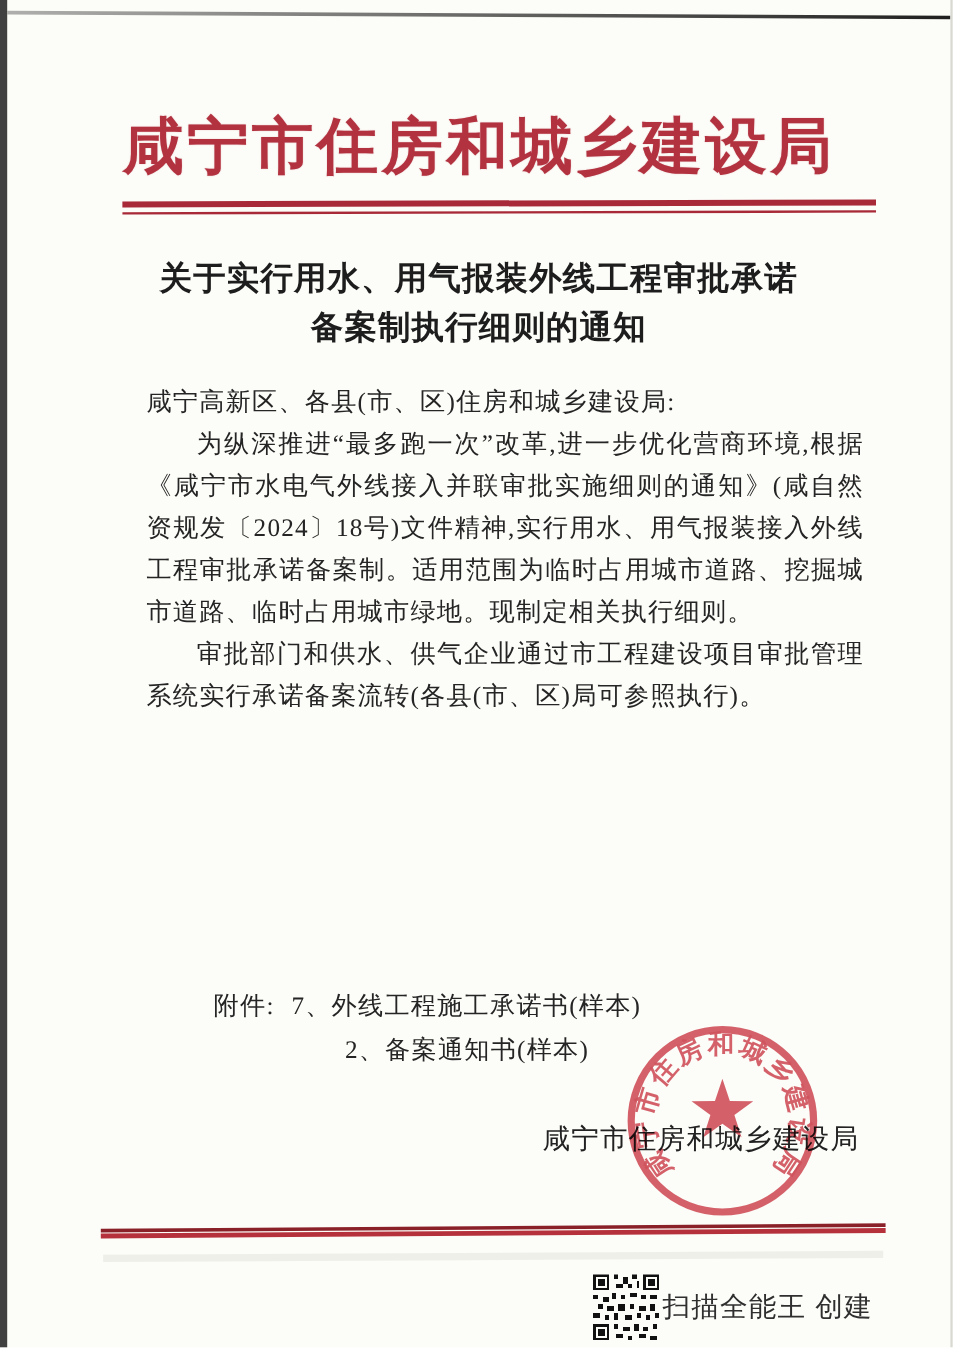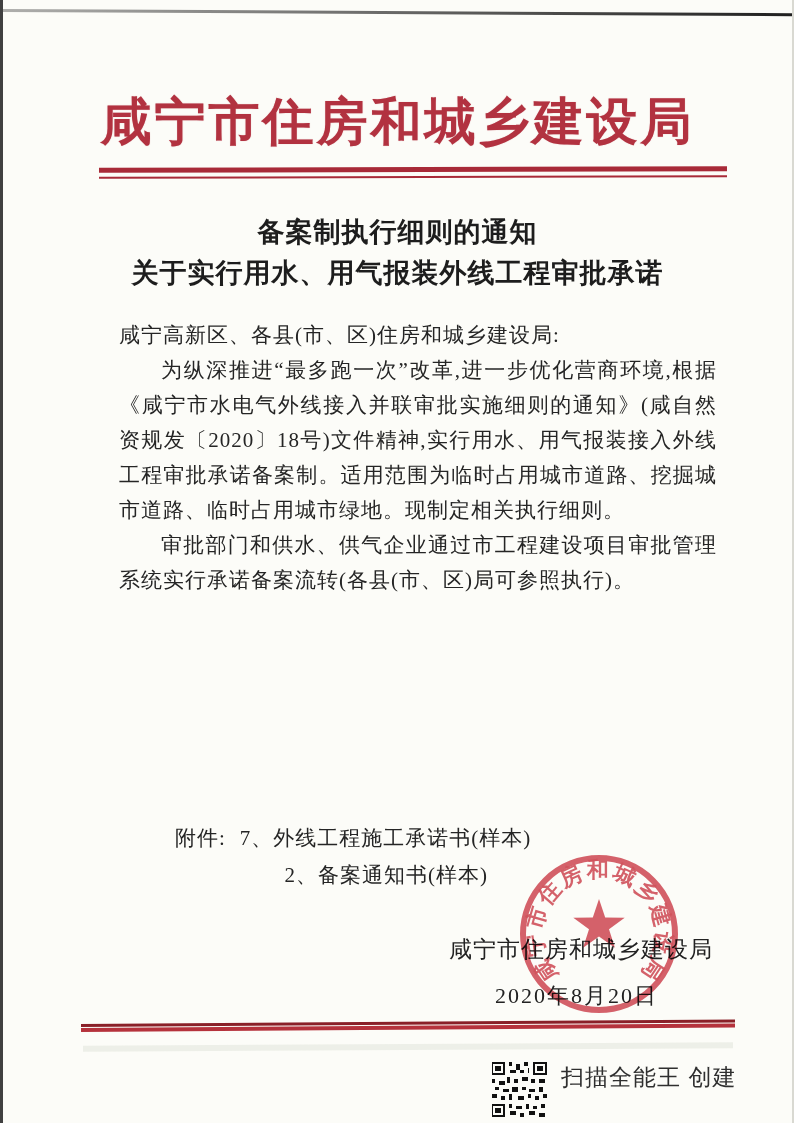--- a/index.html
+++ b/index.html
@@ -10,21 +10,21 @@
     --text-black:#252525;
   }
   *{margin:0;padding:0;box-sizing:border-box;}
   html,body{background:#ffffff;}
   body{font-family:"Liberation Serif","DejaVu Serif",serif;}
   .page{
     position:relative;
     width:794px;height:1123px;
     background:#fcfcf8;
     overflow:hidden;
-    border-left:3px solid #404040;
+    border-left:6px solid #404040;
     border-right:2px solid #d9d9d2;
   }
   
   .scan-edge-top{
     position:absolute;top:9px;left:0;width:100%;height:3px;
     background:linear-gradient(to right, rgba(80,80,80,.45), rgba(20,20,20,.95));
     transform:rotate(0.3deg);transform-origin:left center;
   }
   .letterhead{
     position:absolute;top:88px;left:0;width:100%;
@@ -90,59 +90,58 @@
     content:"";position:absolute;left:0;top:4px;width:100%;height:4px;
     background:#b5323c;
   }
   .footer-smudge{
     position:absolute;top:1044px;left:80px;width:650px;height:6px;
     background:rgba(170,185,160,.18);
     transform:rotate(-0.3deg);
   }
   .scan-watermark{
     position:absolute;top:1062px;left:488px;
-    display:flex;gap:14px;
+    display:flex;align-items:center;gap:2px;
   }
   .qr{width:56px;height:55px;display:block;}
   .scan-watermark-text{
     font-family:"Liberation Sans","DejaVu Sans",sans-serif;
     font-size:23px;letter-spacing:1px;color:#2f2f2f;
     white-space:nowrap;
   }
 </style>
 </head>
 <body>
 
 <div class="page">
 
   <div class="scan-edge-top"></div>
 
   <h1 class="letterhead">咸宁市住房和城乡建设局</h1>
   <div class="letterhead-rule"></div>
 
   <div class="doc-title">
+    <div>关于实行用水、用气报装外线工程审批承诺</div>
     <div>备案制执行细则的通知</div>
-    <div>关于实行用水、用气报装外线工程审批承诺</div>
   </div>
 
   <div class="body-text">
     <p class="salutation">咸宁高新区、各县(市、区)住房和城乡建设局:</p>
-    <p class="para">为纵深推进“最多跑一次”改革,进一步优化营商环境,根据《咸宁市水电气外线接入并联审批实施细则的通知》(咸自然资规发〔2020〕18号)文件精神,实行用水、用气报装接入外线工程审批承诺备案制。适用范围为临时占用城市道路、挖掘城市道路、临时占用城市绿地。现制定相关执行细则。</p>
+    <p class="para">为纵深推进“最多跑一次”改革,进一步优化营商环境,根据《咸宁市水电气外线接入并联审批实施细则的通知》(咸自然资规发〔2024〕18号)文件精神,实行用水、用气报装接入外线工程审批承诺备案制。适用范围为临时占用城市道路、挖掘城市道路、临时占用城市绿地。现制定相关执行细则。</p>
     <p class="para">审批部门和供水、供气企业通过市工程建设项目审批管理系统实行承诺备案流转(各县(市、区)局可参照执行)。</p>
   </div>
 
   <div class="attachments">
     <div class="attach-line1">
       <span class="attach-label">附件:</span><span>7、外线工程施工承诺书(样本)</span>
     </div>
     <div class="attach-line2">2、备案通知书(样本)</div>
   </div>
 
   <div class="issuer">咸宁市住房和城乡建设局</div>
-  <div class="date">2020年8月20日</div>
 
   <svg class="seal" viewBox="0 0 172 172" aria-hidden="true">
     <circle cx="86" cy="86" r="76" fill="none" stroke="#cd3d4a" stroke-width="6" stroke-opacity="0.92"></circle>
     <path id="sealArc" d="M 42 122.5 A 57 57 0 1 1 130 122.5" fill="none"></path>
     <text font-size="22" font-weight="bold" fill="#cd3d4a" fill-opacity="0.92" letter-spacing="2.5" font-family="Liberation Serif, DejaVu Serif, serif">
       <textPath href="#sealArc" startOffset="50%" text-anchor="middle">咸宁市住房和城乡建设局</textPath>
     </text>
     <polygon points="86,51 92.2,69.5 111.7,69.7 96,81.2 101.9,99.8 86,88.5 70.1,99.8 76,81.2 60.3,69.7 79.8,69.5" fill="#cd3d4a" fill-opacity="0.92"></polygon>
   </svg>
 

